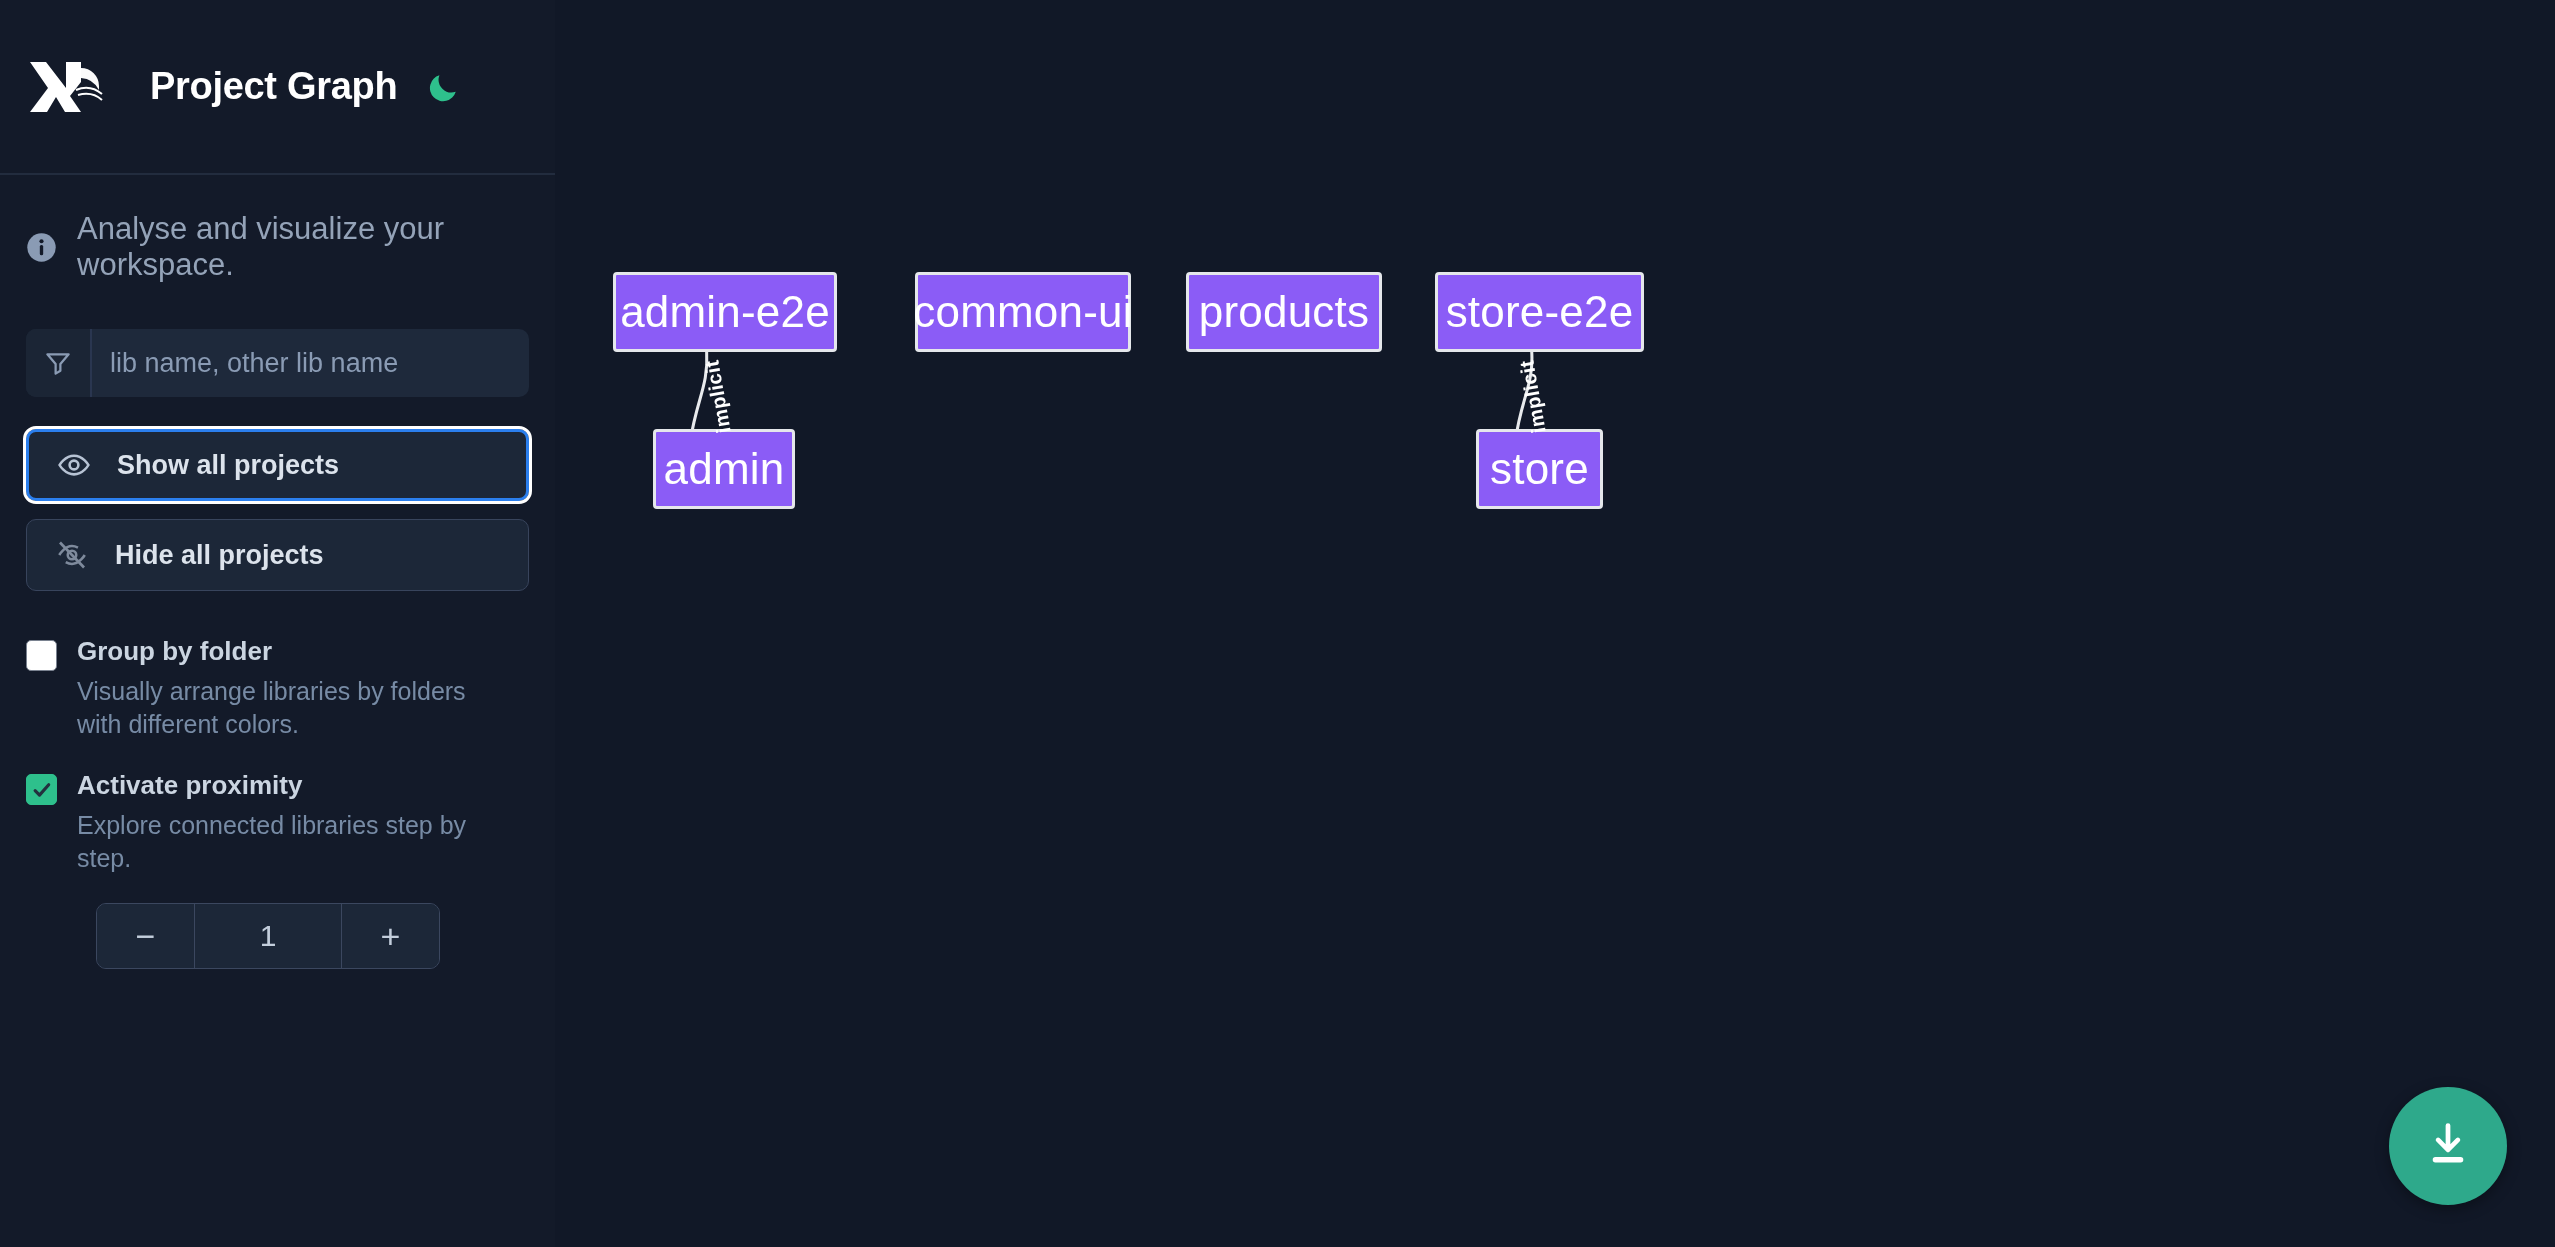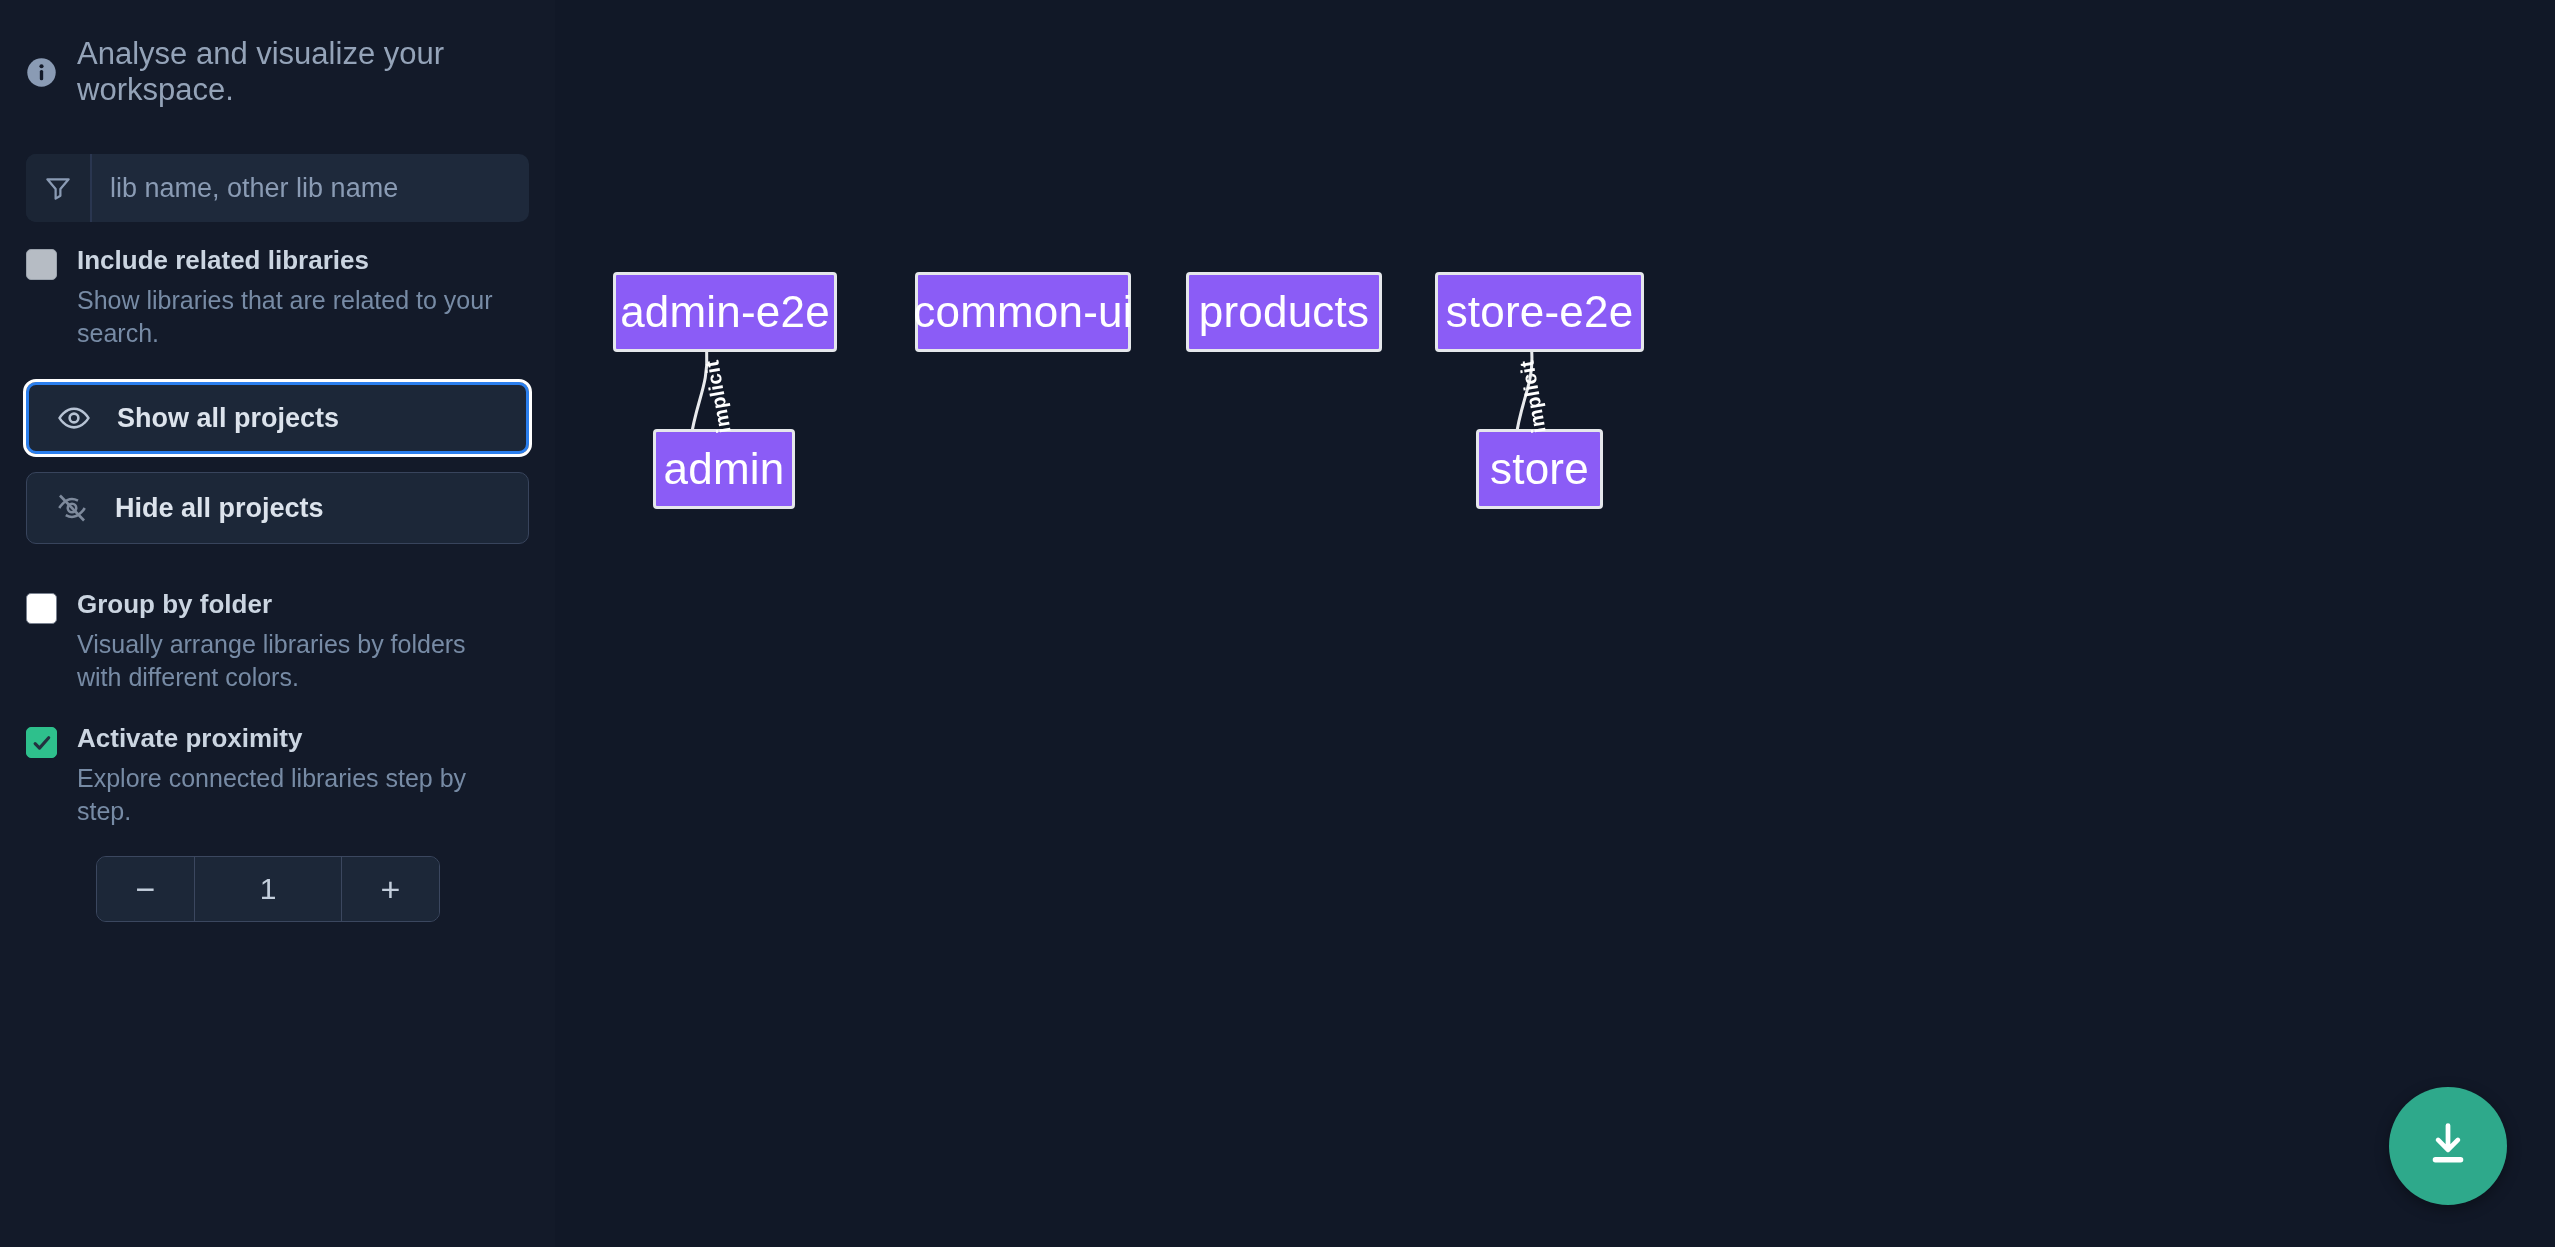--- a/index.html
+++ b/index.html
@@ -200,20 +200,36 @@
   }
 </style>
 </head>
 <body>
 
 <div class="app">
 
   <aside class="sidebar">
     <div class="sidebar-inner">
 
+      <div class="brand">
+        <span class="nx-logo">
+          <svg viewBox="0 0 88 62" width="88" height="62" aria-hidden="true">
+            <path fill="#FFFFFF" d="M4 6 h16 l20 26 V6 h15 v20 l-11 14 11 16 H39 L30 41 21 56 H4 l18-24z"></path>
+            <path fill="#FFFFFF" d="M55 12 a18 18 0 0 1 18 18 v4 a22 22 0 0 0 -18 -12 z" opacity="0.98"></path>
+            <path fill="none" stroke="#FFFFFF" stroke-width="2" d="M50 34 q14 -6 26 4"></path>
+            <path fill="none" stroke="#FFFFFF" stroke-width="2" d="M52 39 q14 -4 24 5"></path>
+          </svg>
+        </span>
+        <span class="brand-title">Project Graph</span>
+        <span class="theme-toggle">
+          <svg viewBox="0 0 24 24" width="36" height="36" aria-hidden="true">
+            <path fill="#2EC08C" d="M20.5 15.2A8.6 8.6 0 0 1 9.6 4.2a8.8 8.8 0 1 0 10.9 11z"></path>
+          </svg>
+        </span>
+      </div>
 
       <div class="tagline">
         <span class="info-icon">
           <svg viewBox="0 0 24 24" width="31" height="31" aria-hidden="true">
             <circle cx="12" cy="12" r="11" fill="#8A9BB4"></circle>
             <circle cx="12" cy="7.2" r="1.6" fill="#131A29"></circle>
             <rect x="10.7" y="10" width="2.6" height="8" rx="1.2" fill="#131A29"></rect>
           </svg>
         </span>
         <span class="tagline-text">Analyse and visualize your workspace.</span>
@@ -223,27 +239,20 @@
         <div class="filter-box">
           <span class="filter-icon-cell">
             <svg viewBox="0 0 24 24" width="30" height="30" aria-hidden="true">
               <path fill="none" stroke="#8A9BB4" stroke-width="1.8" stroke-linejoin="round" d="M3.5 5h17l-6.6 7.8v5.4l-3.8 2.3v-7.7z"></path>
             </svg>
           </span>
           <input class="filter-input" type="text" placeholder="lib name, other lib name" style="">
         </div>
       </div>
 
-      <div class="opt-block">
-        <div class="opt-head">
-          <span class="cbox gray"></span>
-          <span class="opt-label">Include related libraries</span>
-        </div>
-        <div class="opt-desc">Show libraries that are related to your search.</div>
-      </div>
 
       <div class="btn-stack">
         <div class="gbtn focused">
           <span class="gbtn-icon">
             <svg viewBox="0 0 24 24" width="34" height="34" aria-hidden="true">
               <path fill="none" stroke="#B7C3D4" stroke-width="1.8" d="M1.8 12S5.5 5.4 12 5.4 22.2 12 22.2 12 18.5 18.6 12 18.6 1.8 12 1.8 12z"></path>
               <circle cx="12" cy="12" r="3.1" fill="none" stroke="#B7C3D4" stroke-width="1.8"></circle>
             </svg>
           </span>
           <span class="gbtn-label">Show all projects</span>

